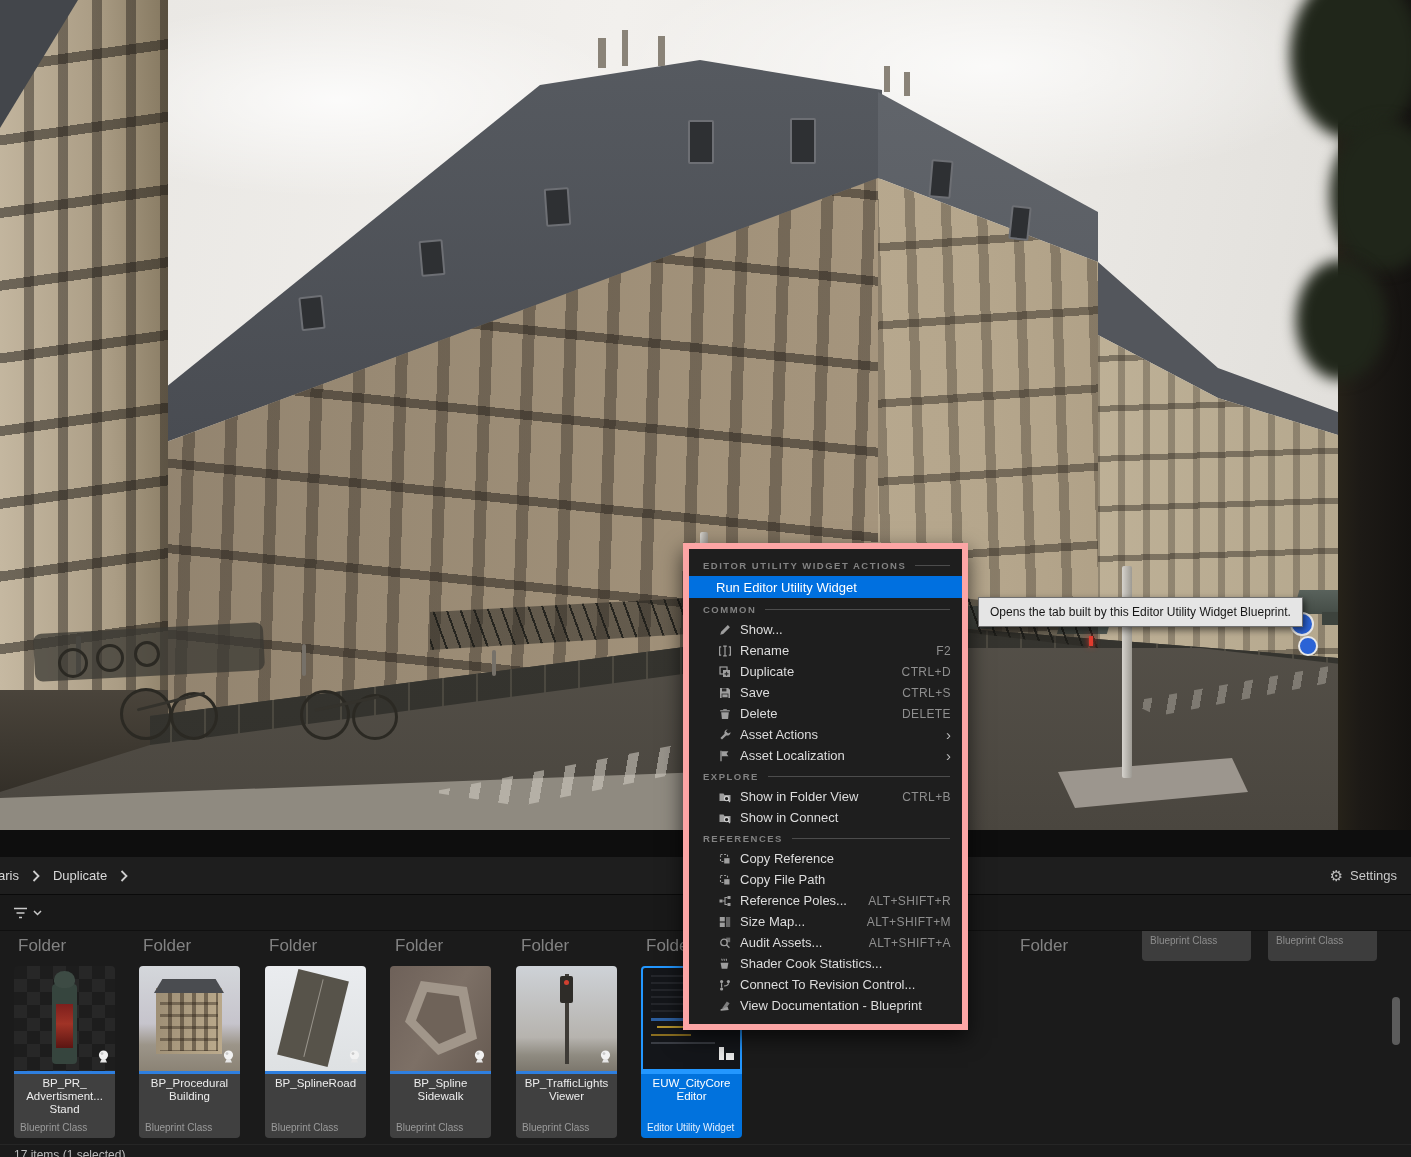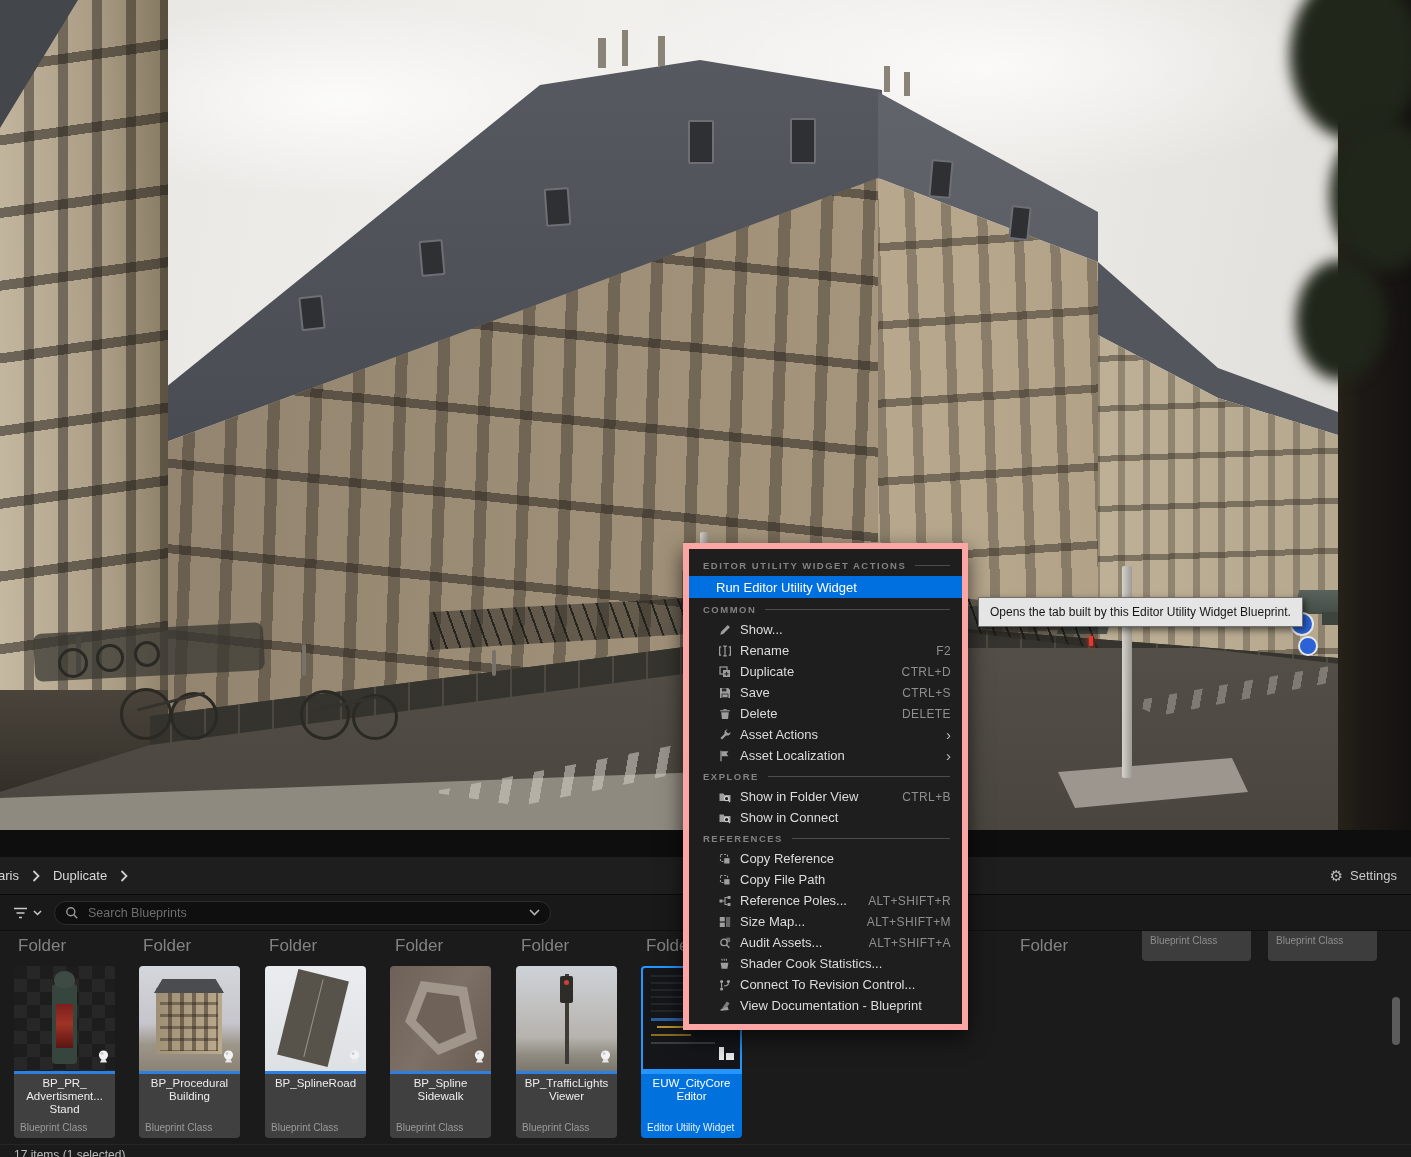--- a/index.html
+++ b/index.html
@@ -258,30 +258,20 @@
 
     <div class="searchrow">
       <span class="filterbtn">
         <svg width="18" height="14" viewBox="0 0 18 14">
           <path d="M2 2.5h13M4.5 7h8M7 11.5h3" stroke="#c9c9c9" stroke-width="1.7" fill="none"></path>
         </svg>
         <svg width="9" height="6" viewBox="0 0 9 6">
           <path d="M1 1l3.5 3.5L8 1" stroke="#c9c9c9" stroke-width="1.5" fill="none"></path>
         </svg>
       </span>
-      <div class="searchpill">
-        <svg width="14" height="14" viewBox="0 0 14 14">
-          <circle cx="5.8" cy="5.8" r="4" stroke="#9a9a9a" stroke-width="1.4" fill="none"></circle>
-          <path d="M8.8 8.8l3.4 3.4" stroke="#9a9a9a" stroke-width="1.4"></path>
-        </svg>
-        <input type="text" placeholder="Search Blueprints" style="">
-        <svg width="11" height="7" viewBox="0 0 11 7">
-          <path d="M1 1l4.5 4.5L10 1" stroke="#b5b5b5" stroke-width="1.6" fill="none"></path>
-        </svg>
-      </div>
     </div>
 
     <div class="grid">
 
       <span class="folder-label" style="left:18px">Folder</span>
       <span class="folder-label" style="left:143px">Folder</span>
       <span class="folder-label" style="left:269px">Folder</span>
       <span class="folder-label" style="left:395px">Folder</span>
       <span class="folder-label" style="left:521px">Folder</span>
       <span class="folder-label" style="left:646px">Folder</span>

